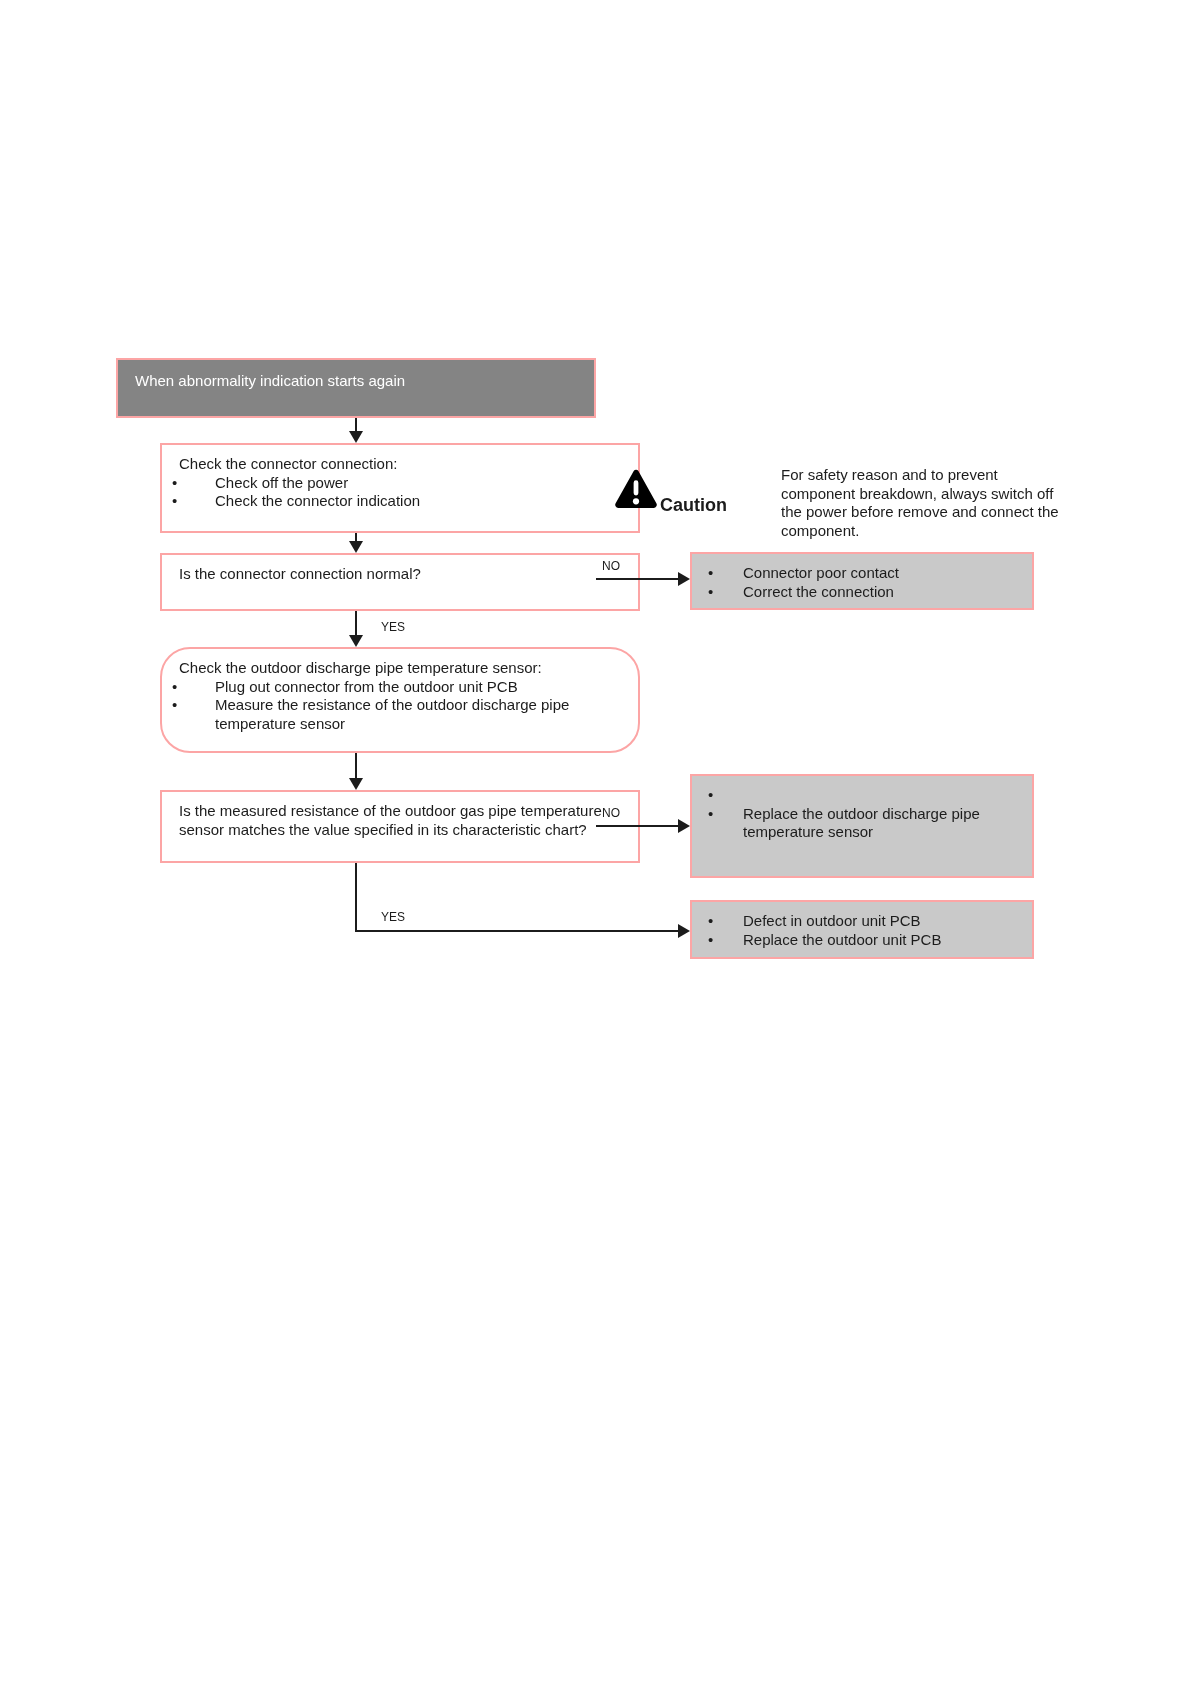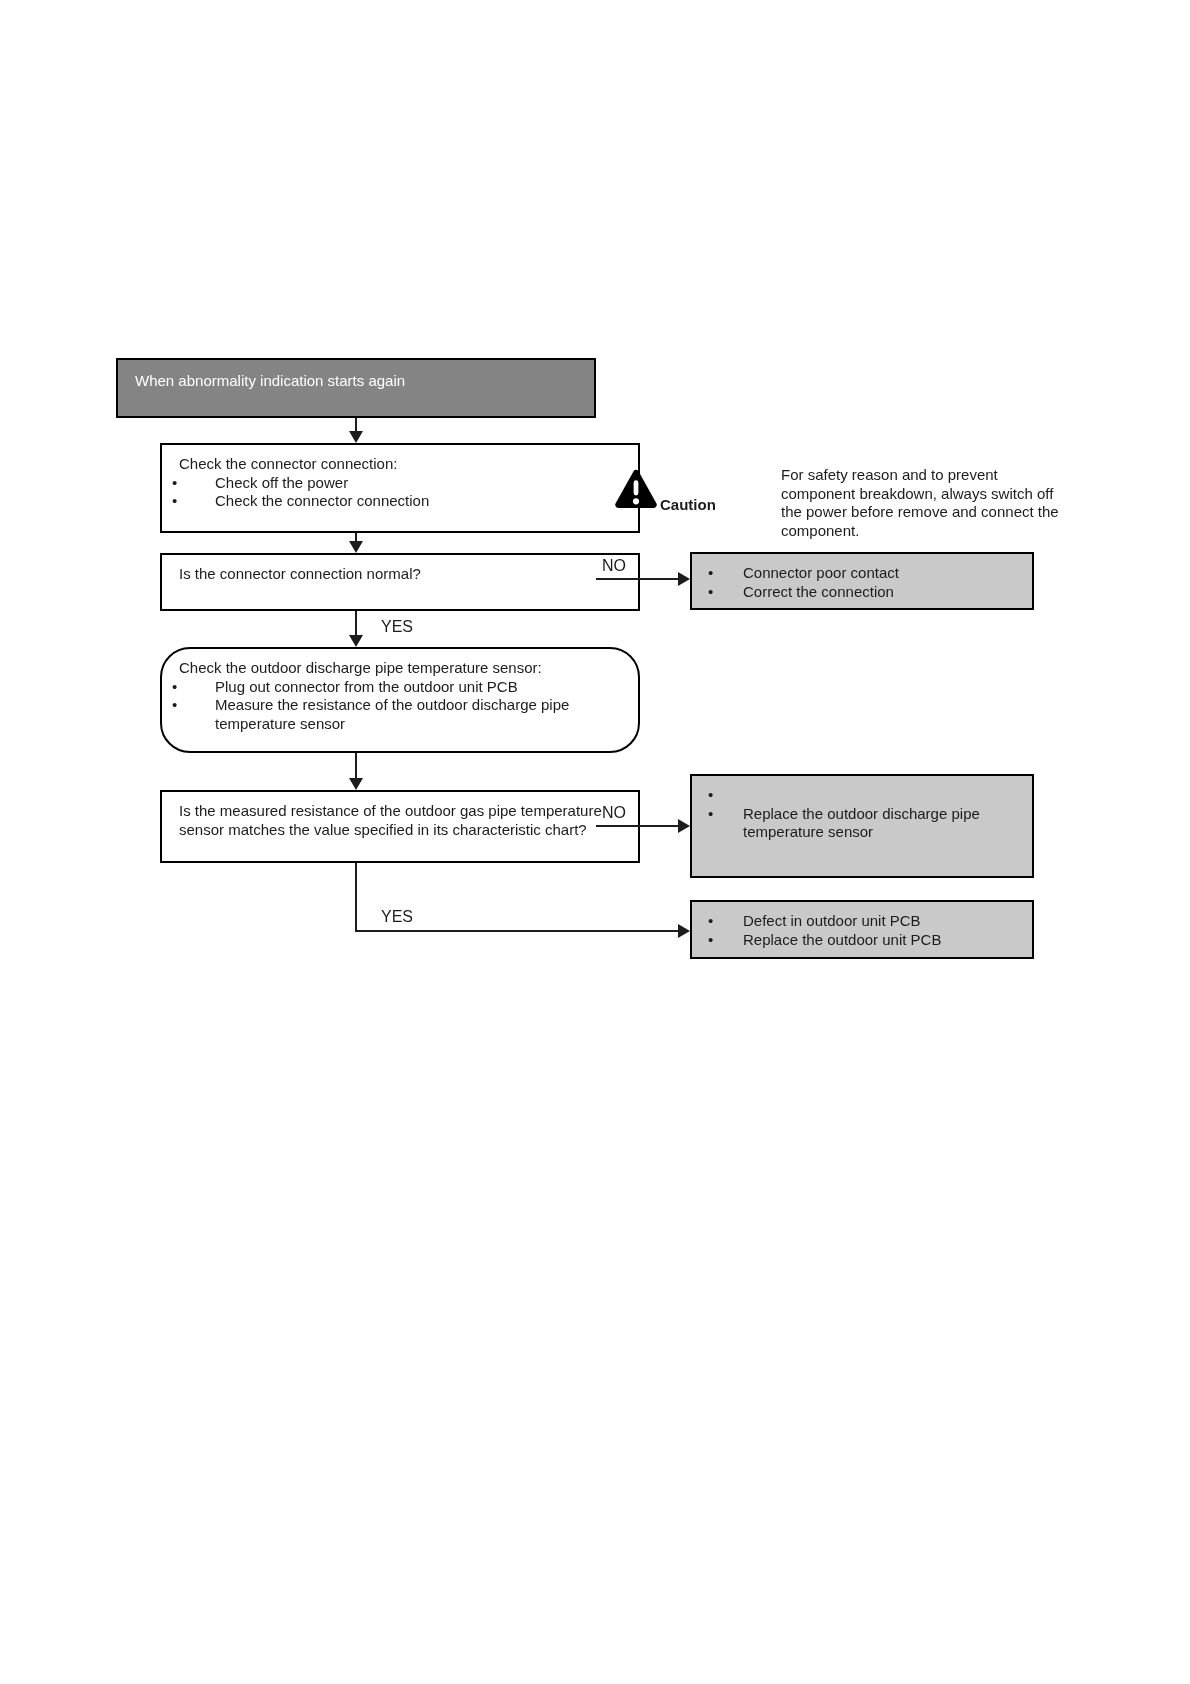--- a/index.html
+++ b/index.html
@@ -1,39 +1,39 @@
 <!DOCTYPE html>
 <html><head>
 <meta charset="utf-8">
 <style>
   html,body { margin:0; padding:0; background:#ffffff; }
   .page {
     position:relative; width:1190px; height:1684px; background:#ffffff;
     font-family:"Liberation Sans", sans-serif; color:#1c1c1c;
     font-size:15px; line-height:18.5px; overflow:hidden;
   }
-  .box { position:absolute; box-sizing:border-box; border:2px solid #000000; background:#ffffff; }
+  .box { position:absolute; box-sizing:border-box; border:2px solid #fca5a5; background:#ffffff; }
   .startbox { background:#848484; color:#ffffff; padding-top:12px; }
   .graybox  { background:#c9c9c9; padding-top:10px; }
   .whitebox { padding-top:10px;margin-left:44px; }
   .title { padding-left:17px; padding-right:8px; }
   .brow { display:flex; }
   .dot  { flex:0 0 53px; box-sizing:border-box; padding-left:10px; }
   .gdot { flex:0 0 51px; box-sizing:border-box; padding-left:16px; }
   .btxt { flex:1 1 auto; padding-right:10px; }
   .vline { position:absolute; width:2px; background:#1c1c1c; }
   .hline { position:absolute; height:2px; background:#1c1c1c; }
   .head-down { position:absolute; width:0; height:0;
     border-left:7px solid transparent; border-right:7px solid transparent;
     border-top:12px solid #1c1c1c; }
   .head-right { position:absolute; width:0; height:0;
     border-top:7px solid transparent; border-bottom:7px solid transparent;
     border-left:12px solid #1c1c1c; }
-  .branch-label { position:absolute; font-size:16px; }
-  .caution-label { position:absolute; font-weight:bold; font-size:15px; }
+  .branch-label { position:absolute; font-size:12px; }
+  .caution-label { position:absolute; font-weight:bold; font-size:18px; }
   .caution-text { position:absolute; width:282px; }
   .warn { position:absolute; }
 
   
   #start  { left:116px; top:358px; width:480px; height:60px; }
   #step1  { left:116px; top:443px; width:480px; height:90px; }
   #q1     { left:116px; top:553px; width:480px; height:58px; }
   #step2  { left:116px; top:647px; width:480px; height:106px;border-radius:30px; }
   #q2     { left:116px; top:790px; width:480px; height:73px; }
   #gray1  { left:690px; top:552px; width:344px; height:58px; }
@@ -74,21 +74,21 @@
   <div class="head-down" id="a1h"></div>
 
   <div class="box whitebox" id="step1">
     <div class="title">Check the connector connection:</div>
     <div class="brow">
       <span class="dot">•</span>
       <span class="btxt">Check off the power</span>
     </div>
     <div class="brow">
       <span class="dot">•</span>
-      <span class="btxt">Check the connector connection</span>
+      <span class="btxt">Check the connector indication</span>
     </div>
   </div>
 
   <div class="warn" id="warn-tri">
     <svg width="44" height="42" viewBox="0 0 48 46">
       <path d="M21.5 3.4 a3 3 0 0 1 5.1 0 L46.3 38.6 a3.4 3.4 0 0 1 -2.9 5.1 H4.6 a3.4 3.4 0 0 1 -2.9 -5.1 Z" fill="#000000"></path>
       <rect x="21.4" y="13.5" width="5.2" height="16.5" rx="2.6" fill="#ffffff"></rect>
       <circle cx="24" cy="36.5" r="3.4" fill="#ffffff"></circle>
     </svg>
   </div>

